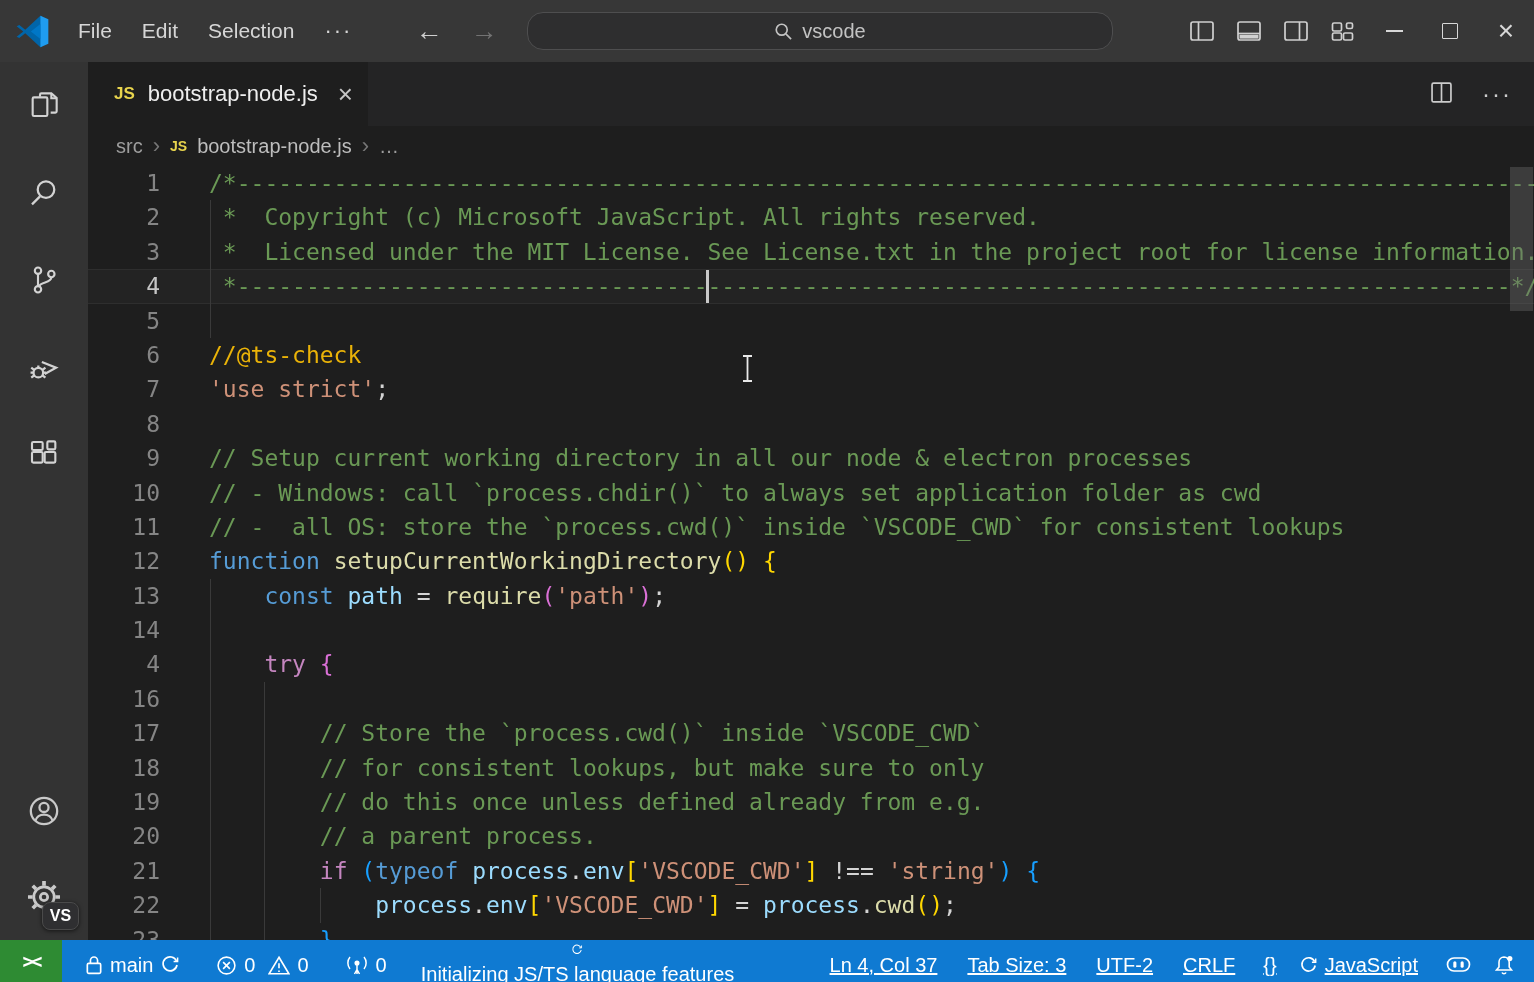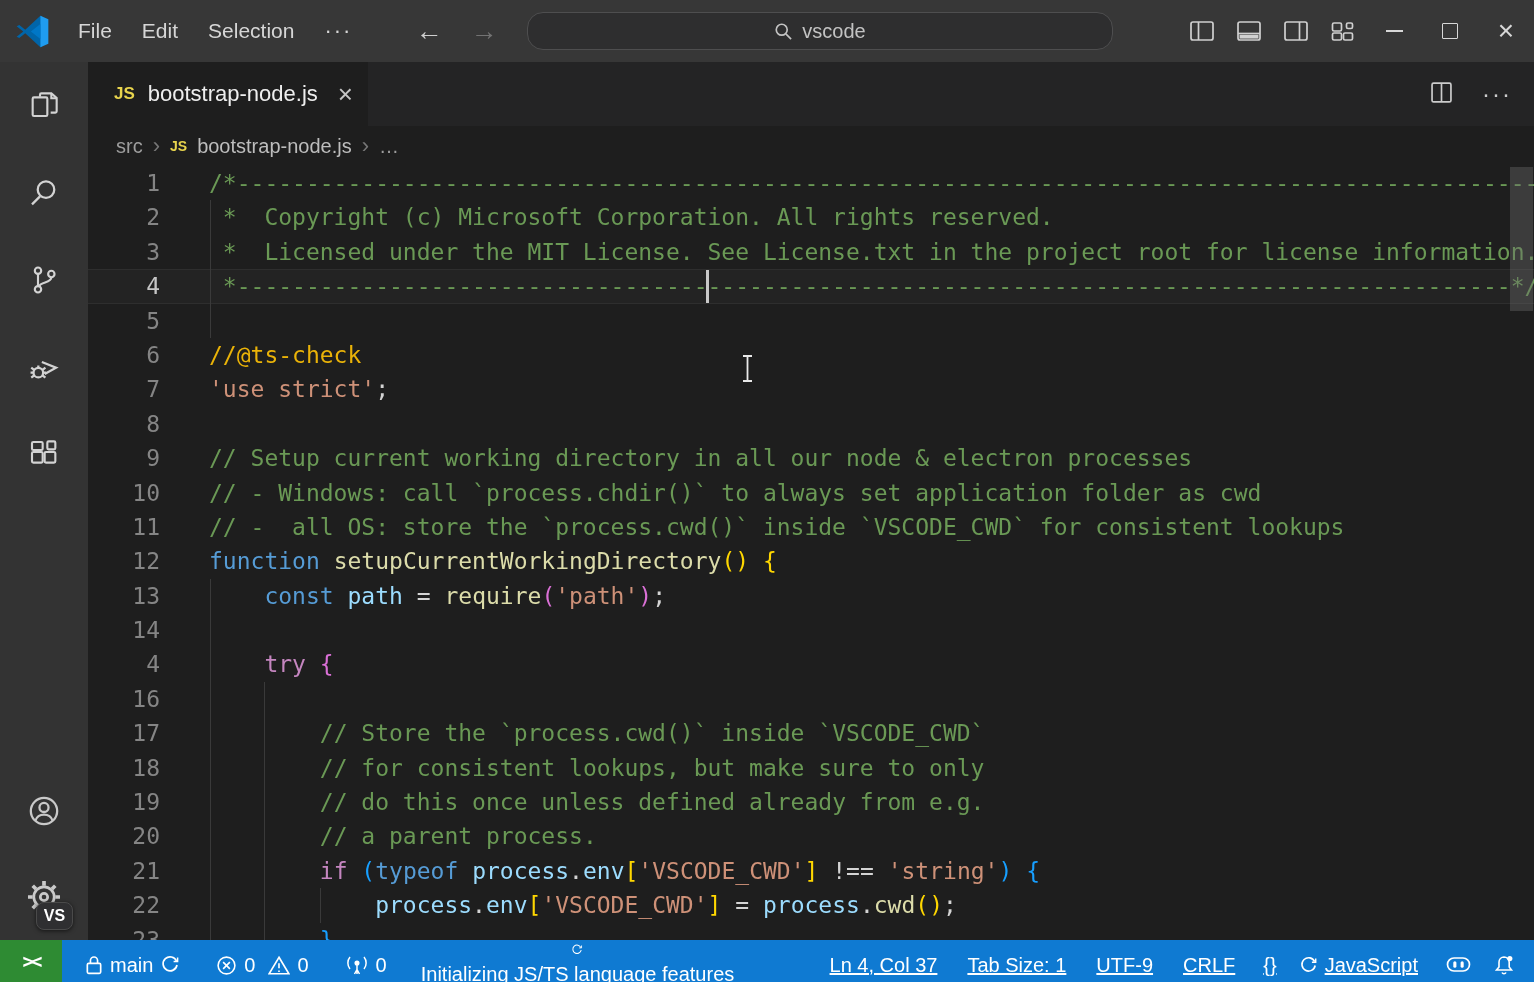--- a/index.html
+++ b/index.html
@@ -24,21 +24,21 @@
   .layout-icon{width:47px;height:62px;display:flex;align-items:center;justify-content:center;}
   .win-ctl{width:56px;height:62px;display:flex;align-items:center;justify-content:center;font-size:24px;color:#d8d8d8;}
   .maxbox{width:16px;height:16px;border:1.6px solid #d8d8d8;border-radius:1px;display:inline-block;}
   .minbar{width:17px;height:0;border-top:2px solid #d8d8d8;display:inline-block;}
   .closex{font-size:28px;font-weight:300;}
   
   .activitybar{position:absolute;left:0;top:62px;bottom:42px;width:88px;background:#333333;}
   .ab-item{width:88px;height:87px;display:flex;align-items:center;justify-content:center;}
   .ab-bottom{position:absolute;bottom:0;left:0;width:88px;}
   .ab-item.short{height:86px;}
-  .profile-badge{position:absolute;left:36px;bottom:10px;width:37px;height:28px;background:#2f2f31;border:1px solid #4a4a4a;
+  .profile-badge{position:absolute;left:42px;bottom:10px;width:37px;height:28px;background:#2f2f31;border:1px solid #4a4a4a;
      border-radius:8px;color:#ffffff;font-weight:bold;font-size:16px;display:flex;align-items:center;justify-content:center;box-shadow:0 1px 4px rgba(0,0,0,.6);}
   
   .tabbar{position:absolute;left:88px;right:0;top:62px;height:64px;background:#242425;display:flex;}
   .tab{width:280px;height:64px;background:#1e1e1e;display:flex;align-items:center;padding:0 14px 0 26px;}
   .tab-js{color:#e8d44d;font-weight:bold;font-size:17px;margin-right:13px;font-family:"Liberation Sans",sans-serif;}
   .tab-title{color:#eeeeee;font-size:22px;white-space:nowrap;}
   .tab-close{margin-left:20px;color:#c5c5c5;font-size:26px;line-height:26px;}
   .editor-actions{margin-left:auto;display:flex;align-items:center;gap:30px;padding-right:22px;color:#cccccc;}
   .more-dots{font-size:24px;letter-spacing:2px;color:#cccccc;}
   
@@ -211,21 +211,21 @@
     <span class="bc-chev">›</span>
     <span class="bc-js">JS</span>
     <span class="bc-file">bootstrap-node.js</span>
     <span class="bc-chev">›</span>
     <span>…</span>
   </div>
 
   <div class="editor">
     <div id="code-area">
         <div class="line"><span class="ln">1</span><span class="code"><span style="color: rgb(106, 153, 85);">/*--------------------------------------------------------------------------------------------------</span></span></div>
-        <div class="line"><span class="ln">2</span><span class="code"><i class="guide" style="left: 1px;"></i><span style="color: rgb(106, 153, 85);"> *  Copyright (c) Microsoft Corporation. All rights reserved.</span></span></div>
+        <div class="line"><span class="ln">2</span><span class="code"><i class="guide" style="left: 1px;"></i><span style="color: rgb(106, 153, 85);"> *  Copyright (c) Microsoft JavaScript. All rights reserved.</span></span></div>
         <div class="line"><span class="ln">3</span><span class="code"><i class="guide" style="left: 1px;"></i><span style="color: rgb(106, 153, 85);"> *  Licensed under the MIT License. See License.txt in the project root for license information.</span></span></div>
         <div class="line current"><span class="ln">4</span><span class="code"><i class="guide" style="left: 1px;"></i><span style="color: rgb(106, 153, 85);"> *--------------------------------------------------------------------------------------------*/</span><i class="cursor-caret" style="left: calc(36ch - 1px);"></i></span></div>
         <div class="line"><span class="ln">5</span><span class="code"><i class="guide" style="left: 1px;"></i></span></div>
         <div class="line"><span class="ln">6</span><span class="code"><span style="color: #eab308;">//@ts-check</span></span></div>
         <div class="line"><span class="ln">7</span><span class="code"><span style="color: rgb(206, 145, 120);">'use strict'</span><span style="color: rgb(212, 212, 212);">;</span></span></div>
         <div class="line"><span class="ln">8</span><span class="code"></span></div>
         <div class="line"><span class="ln">9</span><span class="code"><span style="color: rgb(106, 153, 85);">// Setup current working directory in all our node &amp; electron processes</span></span></div>
         <div class="line"><span class="ln">10</span><span class="code"><span style="color: rgb(106, 153, 85);">// - Windows: call `process.chdir()` to always set application folder as cwd</span></span></div>
         <div class="line"><span class="ln">11</span><span class="code"><span style="color: rgb(106, 153, 85);">// -  all OS: store the `process.cwd()` inside `VSCODE_CWD` for consistent lookups</span></span></div>
         <div class="line"><span class="ln">12</span><span class="code"><span style="color: rgb(86, 156, 214);">function</span><span style="color: rgb(212, 212, 212);"> </span><span style="color: rgb(220, 220, 170);">setupCurrentWorkingDirectory</span><span style="color: rgb(255, 215, 0);">()</span><span style="color: rgb(212, 212, 212);"> </span><span style="color: rgb(255, 215, 0);">{</span></span></div>
@@ -287,24 +287,24 @@
           <path d="M17.6 2.5 V6.5 H13.6" stroke-width="1.5"></path>
       </svg>
       <span>Initializing JS/TS language features</span>
     </div>
 
     <div class="sb-right">
       <div class="sb-item">
           <span>Ln 4, Col 37</span>
         </div>
       <div class="sb-item" style="margin-left:8px;">
-          <span>Tab Size: 1</span>
+          <span>Tab Size: 3</span>
         </div>
       <div class="sb-item" style="margin-left:8px;">
-          <span>UTF-9</span>
+          <span>UTF-2</span>
         </div>
       <div class="sb-item" style="margin-left:8px;">
           <span>CRLF</span>
         </div>
       <div class="sb-item" style="margin-left:6px;">
           <span>{}</span>
         </div>
       <div class="sb-item">
         <svg class="sbi" width="19" height="19" viewBox="0 0 20 20" fill="none" stroke="#fff" stroke-width="1.7">
           <path d="M16.5 6 A7 7 0 1 0 17 10"></path>

